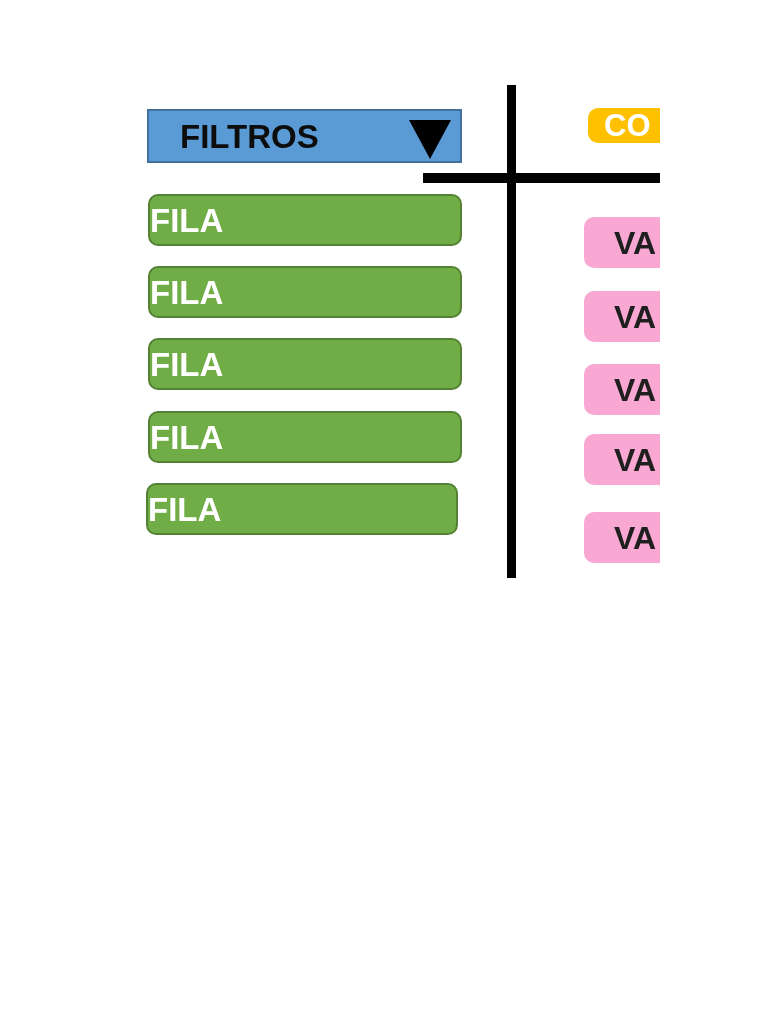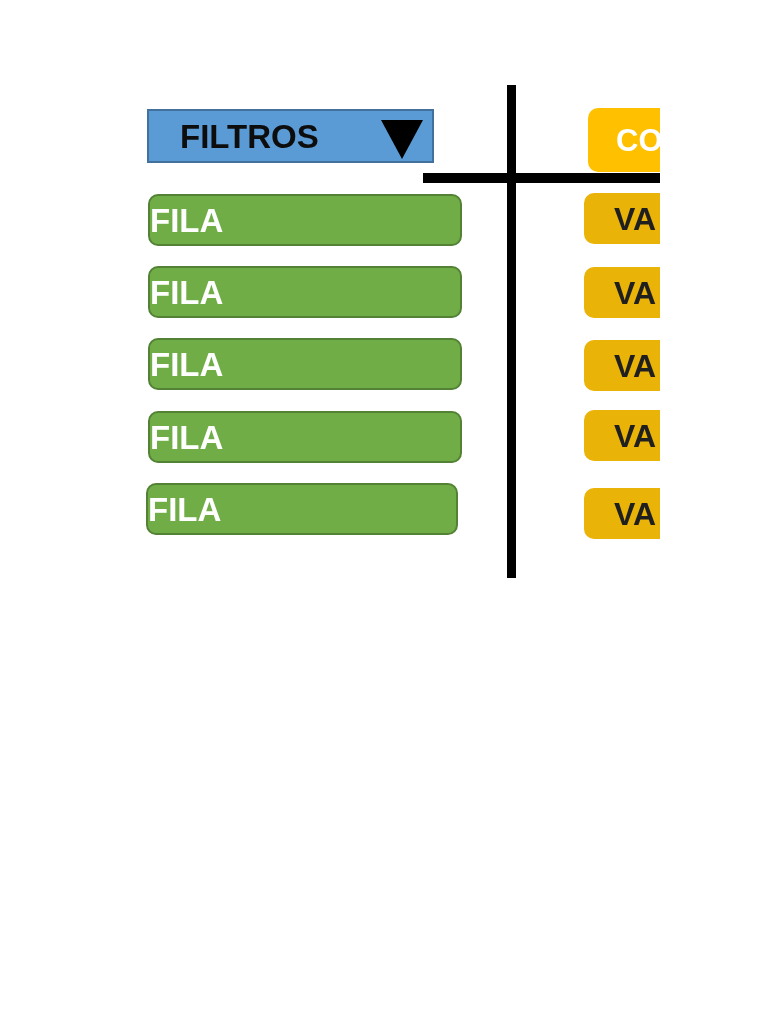--- a/index.html
+++ b/index.html
@@ -24,21 +24,21 @@
     position: absolute;
     left: 423px; top: 173px;
     width: 237px; height: 10px;
     background: #000000;
   }
 
   
   .filters-btn {
     position: absolute;
     left: 147px; top: 109px;
-    width: 287px; height: 54px;
+    width: 315px; height: 54px;
     background: #5B9BD5;
     border: 2px solid #41719C;
     box-sizing: border-box;
     display: flex;
     align-items: center;
   }
   .filters-label {
     font-size: 33px;
     color: #0d0d0d;
     padding-left: 31px;
@@ -71,50 +71,51 @@
   .row-1 { top: 194px; }
   .row-2 { top: 266px; }
   .row-3 { top: 338px; }
   .row-4 { top: 411px; }
   .row-5 { top: 483px; left: 146px; width: 312px; }
 
   
   .col-btn {
     position: absolute;
     left: 588px; top: 108px;
-    width: 72px; height: 64px;
+    width: 72px; height: 35px;
     background: #FFC000;
     border-radius: 10px 0 0 10px;
     box-sizing: border-box;
     display: flex;
     align-items: center;
     color: #ffffff;
     font-size: 31px;
-    padding-left: 28px;
+    padding-left: 16px;
     line-height: 1;
     overflow: hidden;
     white-space: nowrap;
   }
 
   
   .val-btn {
     position: absolute;
     left: 584px;
     width: 76px; height: 51px;
-    background: #eab308;
+    background: #f9a8d4;
     border-radius: 10px 0 0 10px;
     box-sizing: border-box;
     display: flex;
     align-items: center;
     color: #1f1f1f;
     font-size: 32px;
     padding-left: 30px;
     line-height: 1;
     overflow: hidden;
     white-space: nowrap;
+    margin-top: 24px;
   }
   .val-1 { top: 193px; }
   .val-2 { top: 267px; }
   .val-3 { top: 340px; }
   .val-4 { top: 410px; }
   .val-5 { top: 488px; }
 </style>
 </head>
 <body>
 

